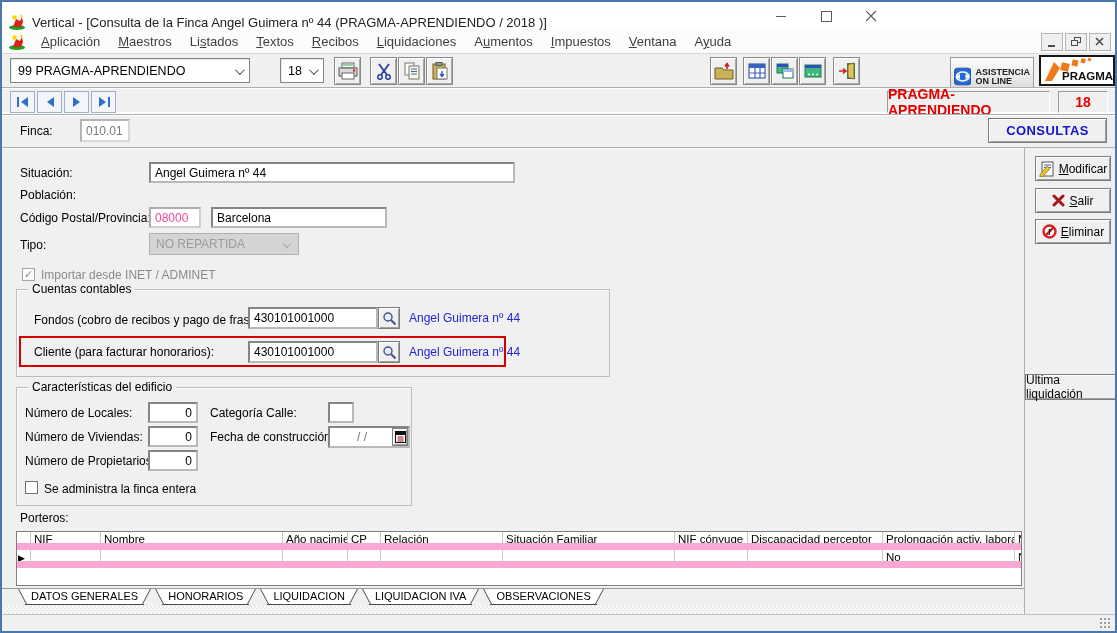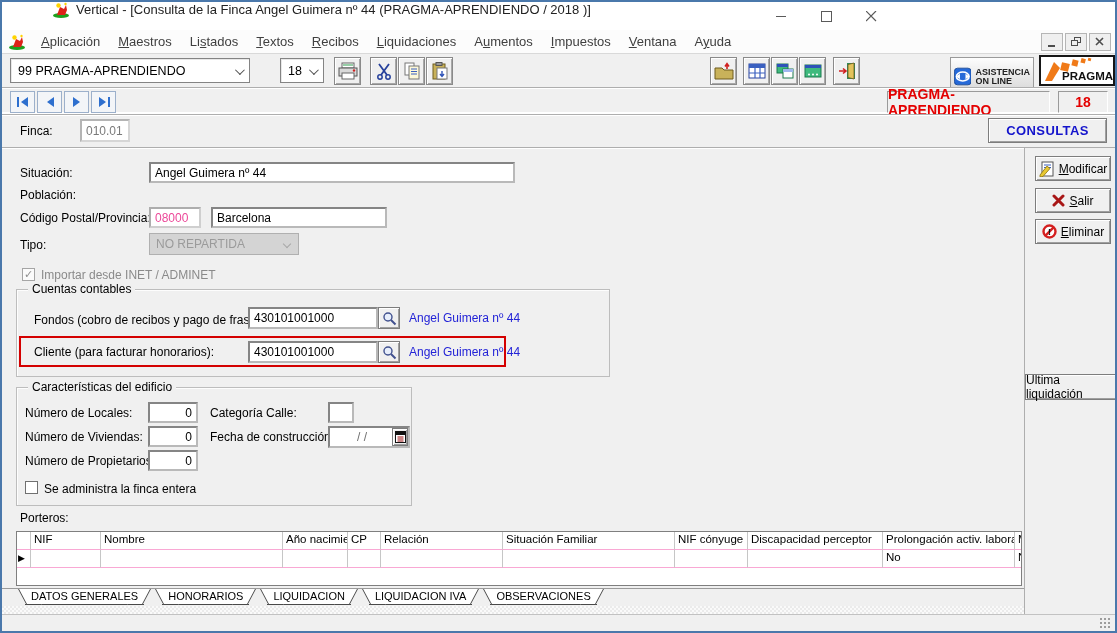--- a/index.html
+++ b/index.html
@@ -3,21 +3,21 @@
 <meta charset="utf-8">
 <style>
   * { margin:0; padding:0; box-sizing:border-box; }
   html,body { width:1117px; height:633px; font-family:"Liberation Sans",sans-serif; }
   .window { position:relative; width:1117px; height:633px; background:#fff;
             border:2px solid #4a78ab; overflow:hidden; font-size:12px; color:#000; }
   u { text-decoration:underline; }
 
   
   .titlebar { position:absolute; left:0; top:0; width:892px; height:28px; background:#fff;
-              display:flex; align-items:flex-start;padding-left:44px; }
+              display:flex; align-items:flex-end; }
   .app-ico { width:17px; height:16px; margin:0 6px 0 7px; flex:0 0 auto; }
   .title-text { font-size:13px; color:#222; white-space:nowrap; }
   .caption-btns { position:absolute; right:0; top:0; height:28px; display:flex; }
   .cap-btn { width:45px; height:28px; display:flex; align-items:center; justify-content:center; }
 
   
   .menubar { position:absolute; left:0; top:28px; width:1113px; height:24px; background:#fcfcfc;
              border-bottom:1px solid #d9d9d9; display:flex; align-items:center; }
   .menu-item { padding:3px 9px; font-size:13px; color:#404040; white-space:nowrap; }
   .mdi-btns { position:absolute; right:4px; top:3px; display:flex; gap:2px; }
@@ -84,21 +84,21 @@
   .sel-dis { background:#d4d4d4; border:1px solid #b0b0b0; color:#9b9b9b;
              display:flex; align-items:center; padding:0 6px; position:absolute; }
   .sel-dis .chev { position:absolute; right:8px; top:7px; width:6px; height:6px;
                    border-right:1px solid #a8a8a8; border-bottom:1px solid #a8a8a8;
                    transform:rotate(45deg); }
 
   
   .grid { position:absolute; left:14px; top:383px; width:1006px; height:55px; background:#fff;
           border:1px solid #7f7f7f; overflow:hidden; }
   .grid-row { display:flex; height:18px; }
-  .gcell { border-right:1px solid #c6c6c6; border-bottom:1px solid #f9a8d4; font-size:11.5px;
+  .gcell { border-right:1px solid #c6c6c6; border-bottom:7px solid #f9a8d4; font-size:11.5px;
            padding:1px 3px; white-space:nowrap; overflow:hidden; flex:0 0 auto; }
 
   
   .tabstrip { position:absolute; left:0; top:440px; width:1022px; height:17px;
               border-top:1px solid #9a9a9a; background:#f0f0f0; padding-left:14px;
               display:flex; }
   .tab { position:relative; height:16px; line-height:15px; padding:0 6px; margin:0 9px;
          background:#fff; border-bottom:1px solid #4a4a4a; font-size:11px; white-space:nowrap; }
   .tab::before { content:""; position:absolute; left:-7px; top:0; width:14px; height:15px;
                  background:#fff; border-left:1px solid #4a4a4a; border-bottom:1px solid #4a4a4a;

